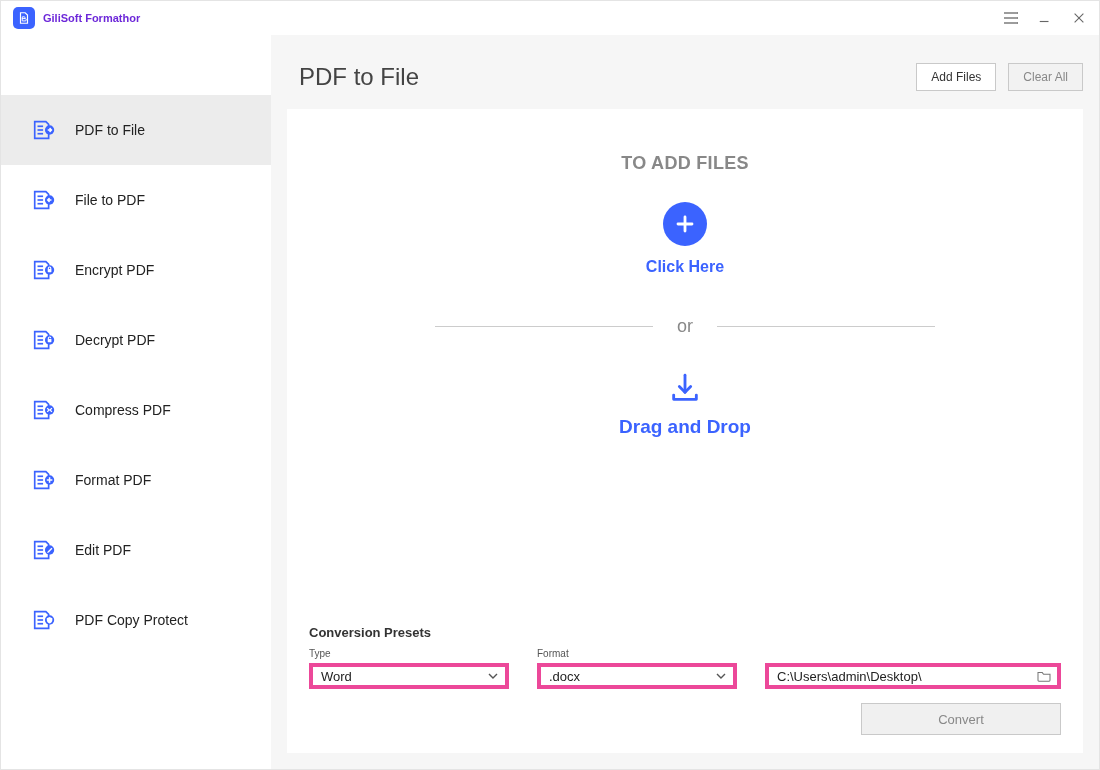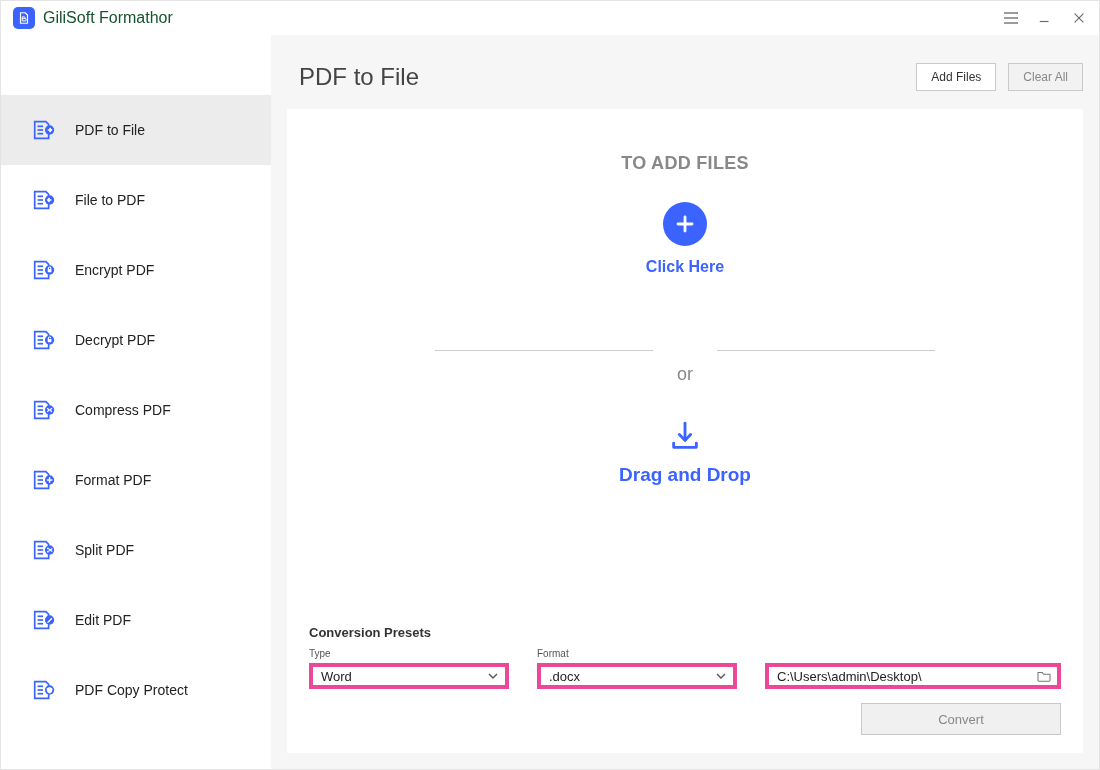--- a/index.html
+++ b/index.html
@@ -16,21 +16,21 @@
   .titlebar {
     height:34px; display:flex; align-items:center;
     padding:0 12px; background:#fff;
   }
   .logo {
     width:22px; height:22px; border-radius:5px;
     background:#3b63ff; margin-right:8px;
     display:flex; align-items:center; justify-content:center;
   }
   .logo svg { width:14px; height:14px; }
-  .title { font-size:16px; color:#14532d; }
+  .title { font-size:11px; color:#6d28d9;font-weight:bold; }
   .win-controls { margin-left:auto; display:flex; align-items:center; gap:18px; color:#666; }
   .win-controls span { width:16px; height:16px; display:flex; align-items:center; justify-content:center; cursor:pointer; }
   .win-controls svg { stroke:#666; }
   
   .body { display:flex; height:calc(100% - 34px); }
   .sidebar {
     width:270px; background:#fff; padding-top:60px;
     border-right:0;
   }
   .side-item {
@@ -66,21 +66,21 @@
     background:#3b63ff; margin-top:28px;
     display:flex; align-items:center; justify-content:center; cursor:pointer;
   }
   .plus-circle svg { stroke:#fff; }
   .click-here { color:#3b63ff; font-size:16px; font-weight:700; margin-top:12px; cursor:pointer; }
   .or-row {
     display:flex; align-items:center; gap:24px;
     width:500px; margin-top:40px;
   }
   .hr { flex:1; height:1px; background:#ccc; }
-  .or-text { color:#888; font-size:18px;margin-top:48px; }
+  .or-text { color:#888; font-size:18px; }
   .dl-icon { margin-top:34px; }
   .dl-icon svg { width:34px; height:34px; stroke:#3b63ff; fill:none; stroke-width:2; }
   .drag-drop { color:#3b63ff; font-size:19px; font-weight:700; margin-top:8px; }
   
   .presets {
     background:#fff; padding:14px 22px 18px 22px; margin-top:0;
   }
   .presets-title { font-weight:700; color:#333; font-size:13px; margin-bottom:8px; }
   .presets-row { display:flex; gap:28px; align-items:flex-end; }
   .field { display:flex; flex-direction:column; gap:4px; }
@@ -224,35 +224,20 @@
             <line x1="7" y1="12" x2="13" y2="12"></line>
             <line x1="7" y1="16" x2="13" y2="16"></line>
             <circle cx="20" cy="12" r="5" fill="#3b63ff" stroke="none"></circle>
             <line x1="20" y1="9" x2="20" y2="15" stroke="#fff" stroke-width="1.6"></line>
             <line x1="17" y1="12" x2="23" y2="12" stroke="#fff" stroke-width="1.6"></line>
           </svg>
       </span>
       <span>Format PDF</span>
     </div>
 
-    <div class="side-item">
-      <span class="side-icon">
-        <svg viewBox="0 0 28 24" fill="none" stroke="#3b63ff" stroke-width="1.8">
-            <path d="M4 3h12l3 3v15H4z"></path>
-            <line x1="7" y1="8" x2="13" y2="8"></line>
-            <line x1="7" y1="12" x2="13" y2="12"></line>
-            <line x1="7" y1="16" x2="13" y2="16"></line>
-            <circle cx="20" cy="12" r="5" fill="#3b63ff" stroke="none"></circle>
-            <circle cx="18.2" cy="10.2" r="1" fill="#fff" stroke="none"></circle>
-            <circle cx="18.2" cy="13.8" r="1" fill="#fff" stroke="none"></circle>
-            <path d="M19 10.6 23 13.6M19 13.4 23 10.4" stroke="#fff" stroke-width="1.2"></path>
-          </svg>
-      </span>
-      <span>Split PDF</span>
-    </div>
 
     <div class="side-item">
       <span class="side-icon">
         <svg viewBox="0 0 28 24" fill="none" stroke="#3b63ff" stroke-width="1.8">
             <path d="M4 3h12l3 3v15H4z"></path>
             <line x1="7" y1="8" x2="13" y2="8"></line>
             <line x1="7" y1="12" x2="13" y2="12"></line>
             <line x1="7" y1="16" x2="13" y2="16"></line>
             <circle cx="20" cy="12" r="5" fill="#3b63ff" stroke="none"></circle>
             <path d="M22 9.5l-4 4-0.7 1.8 1.8-0.7 4-4z" fill="#fff" stroke="none"></path>

